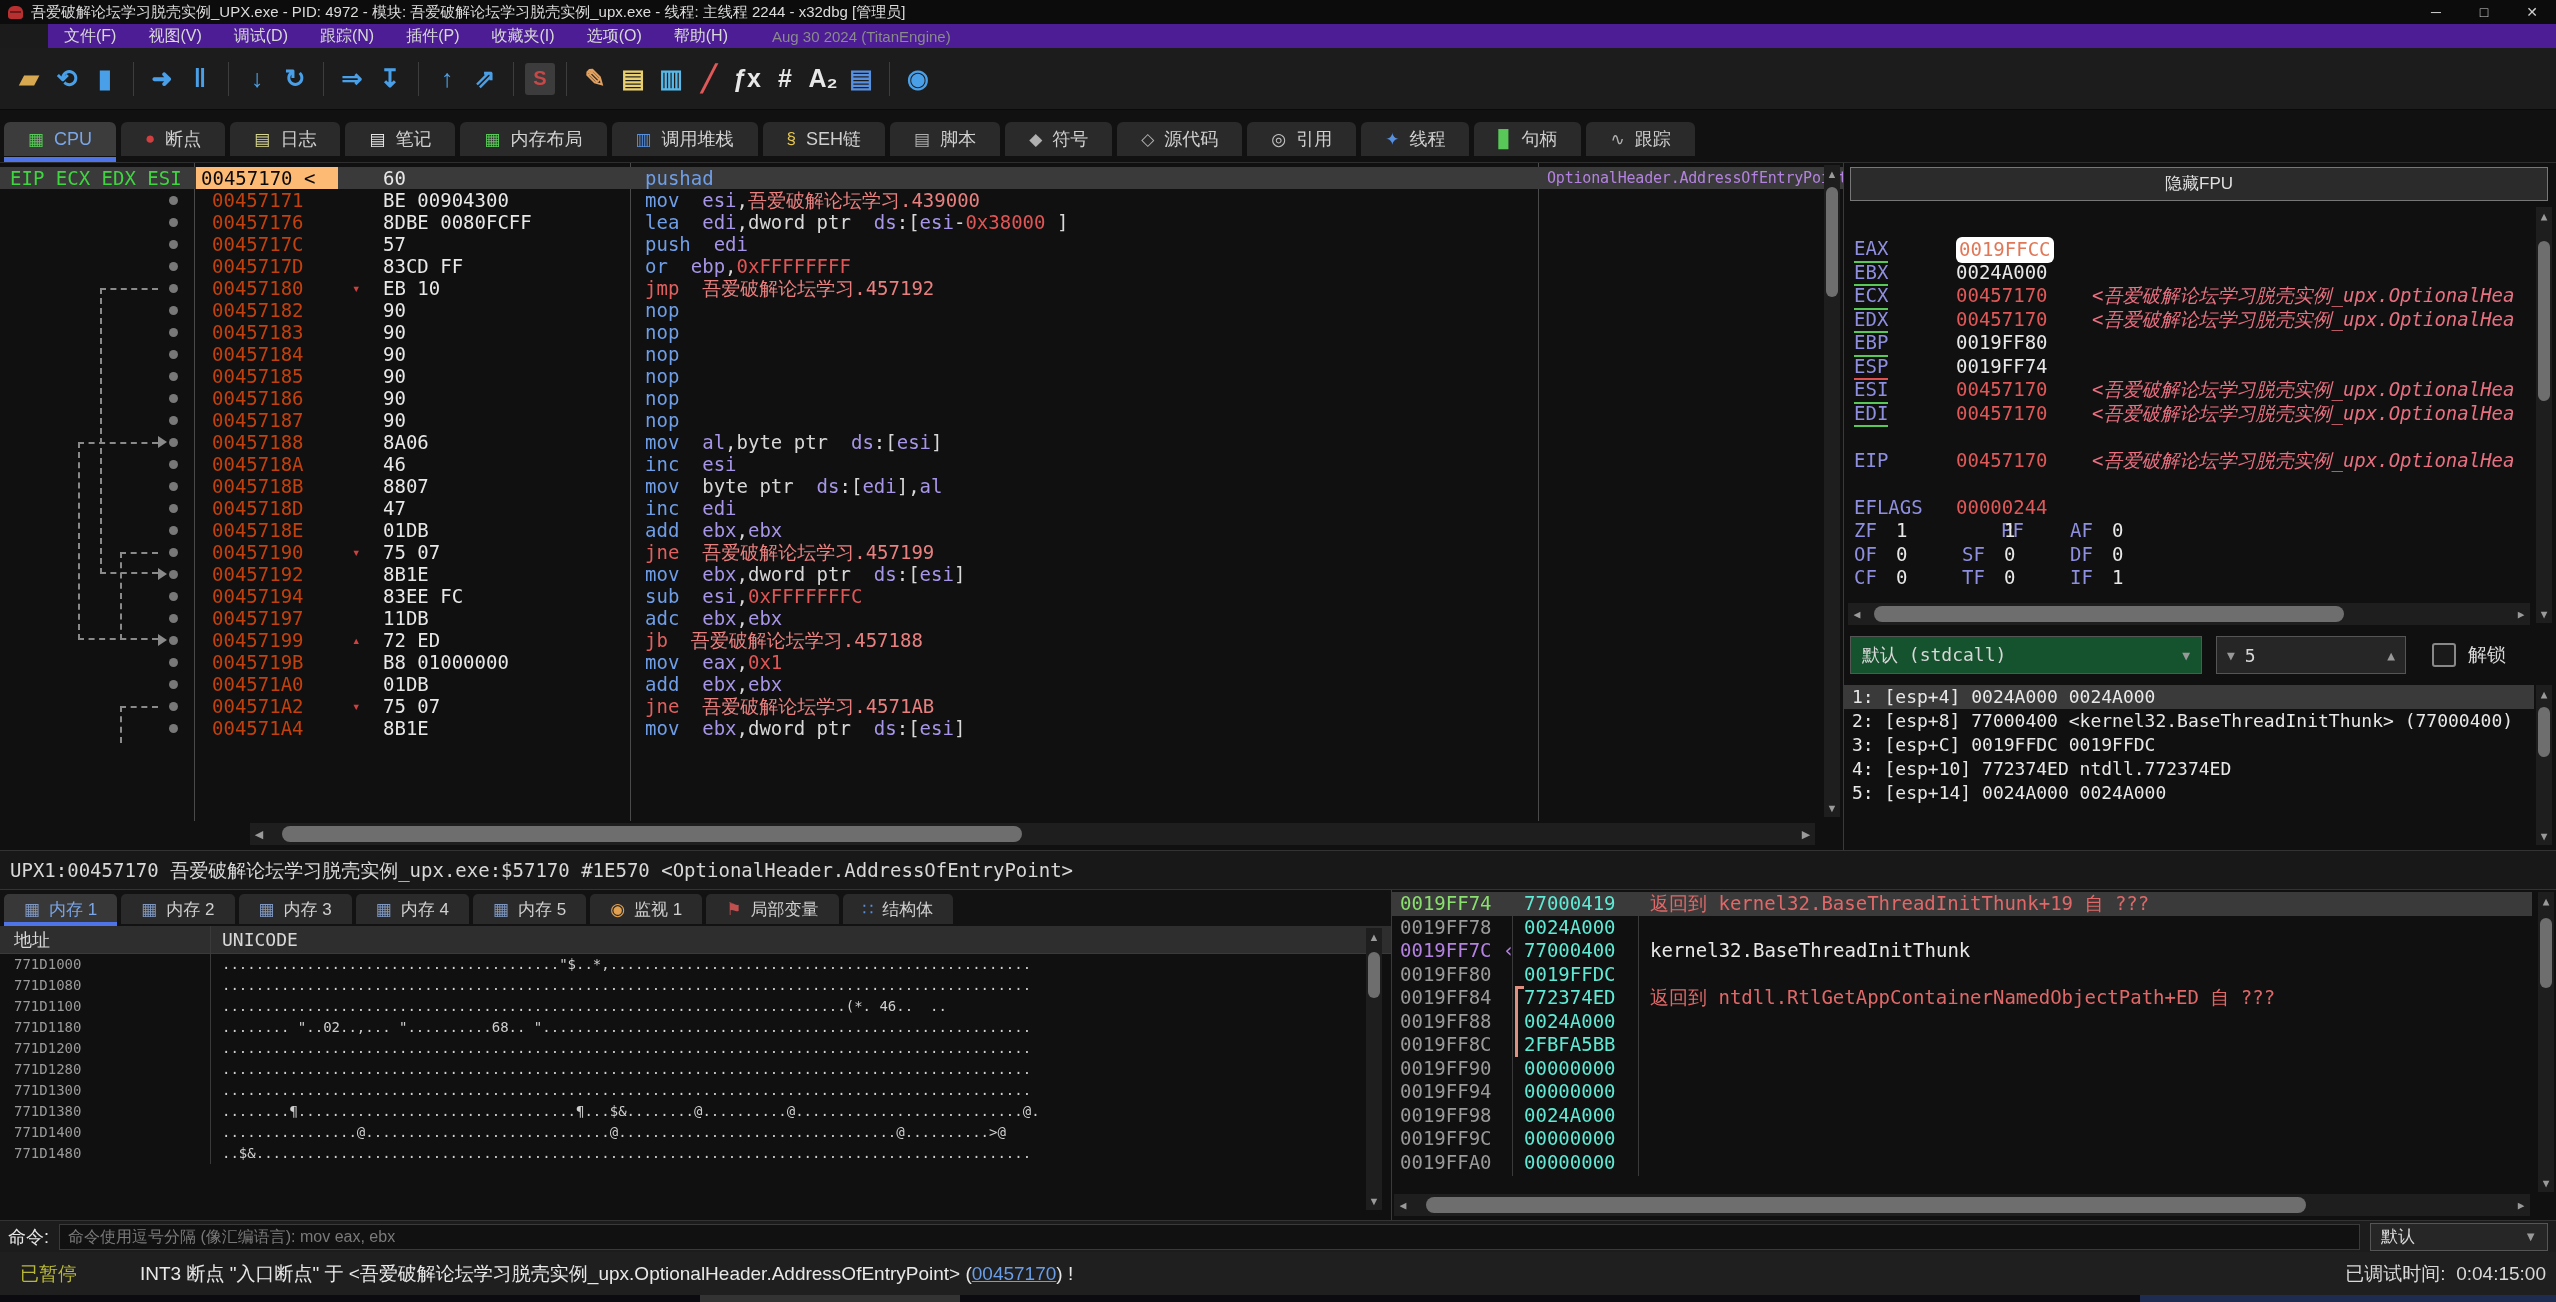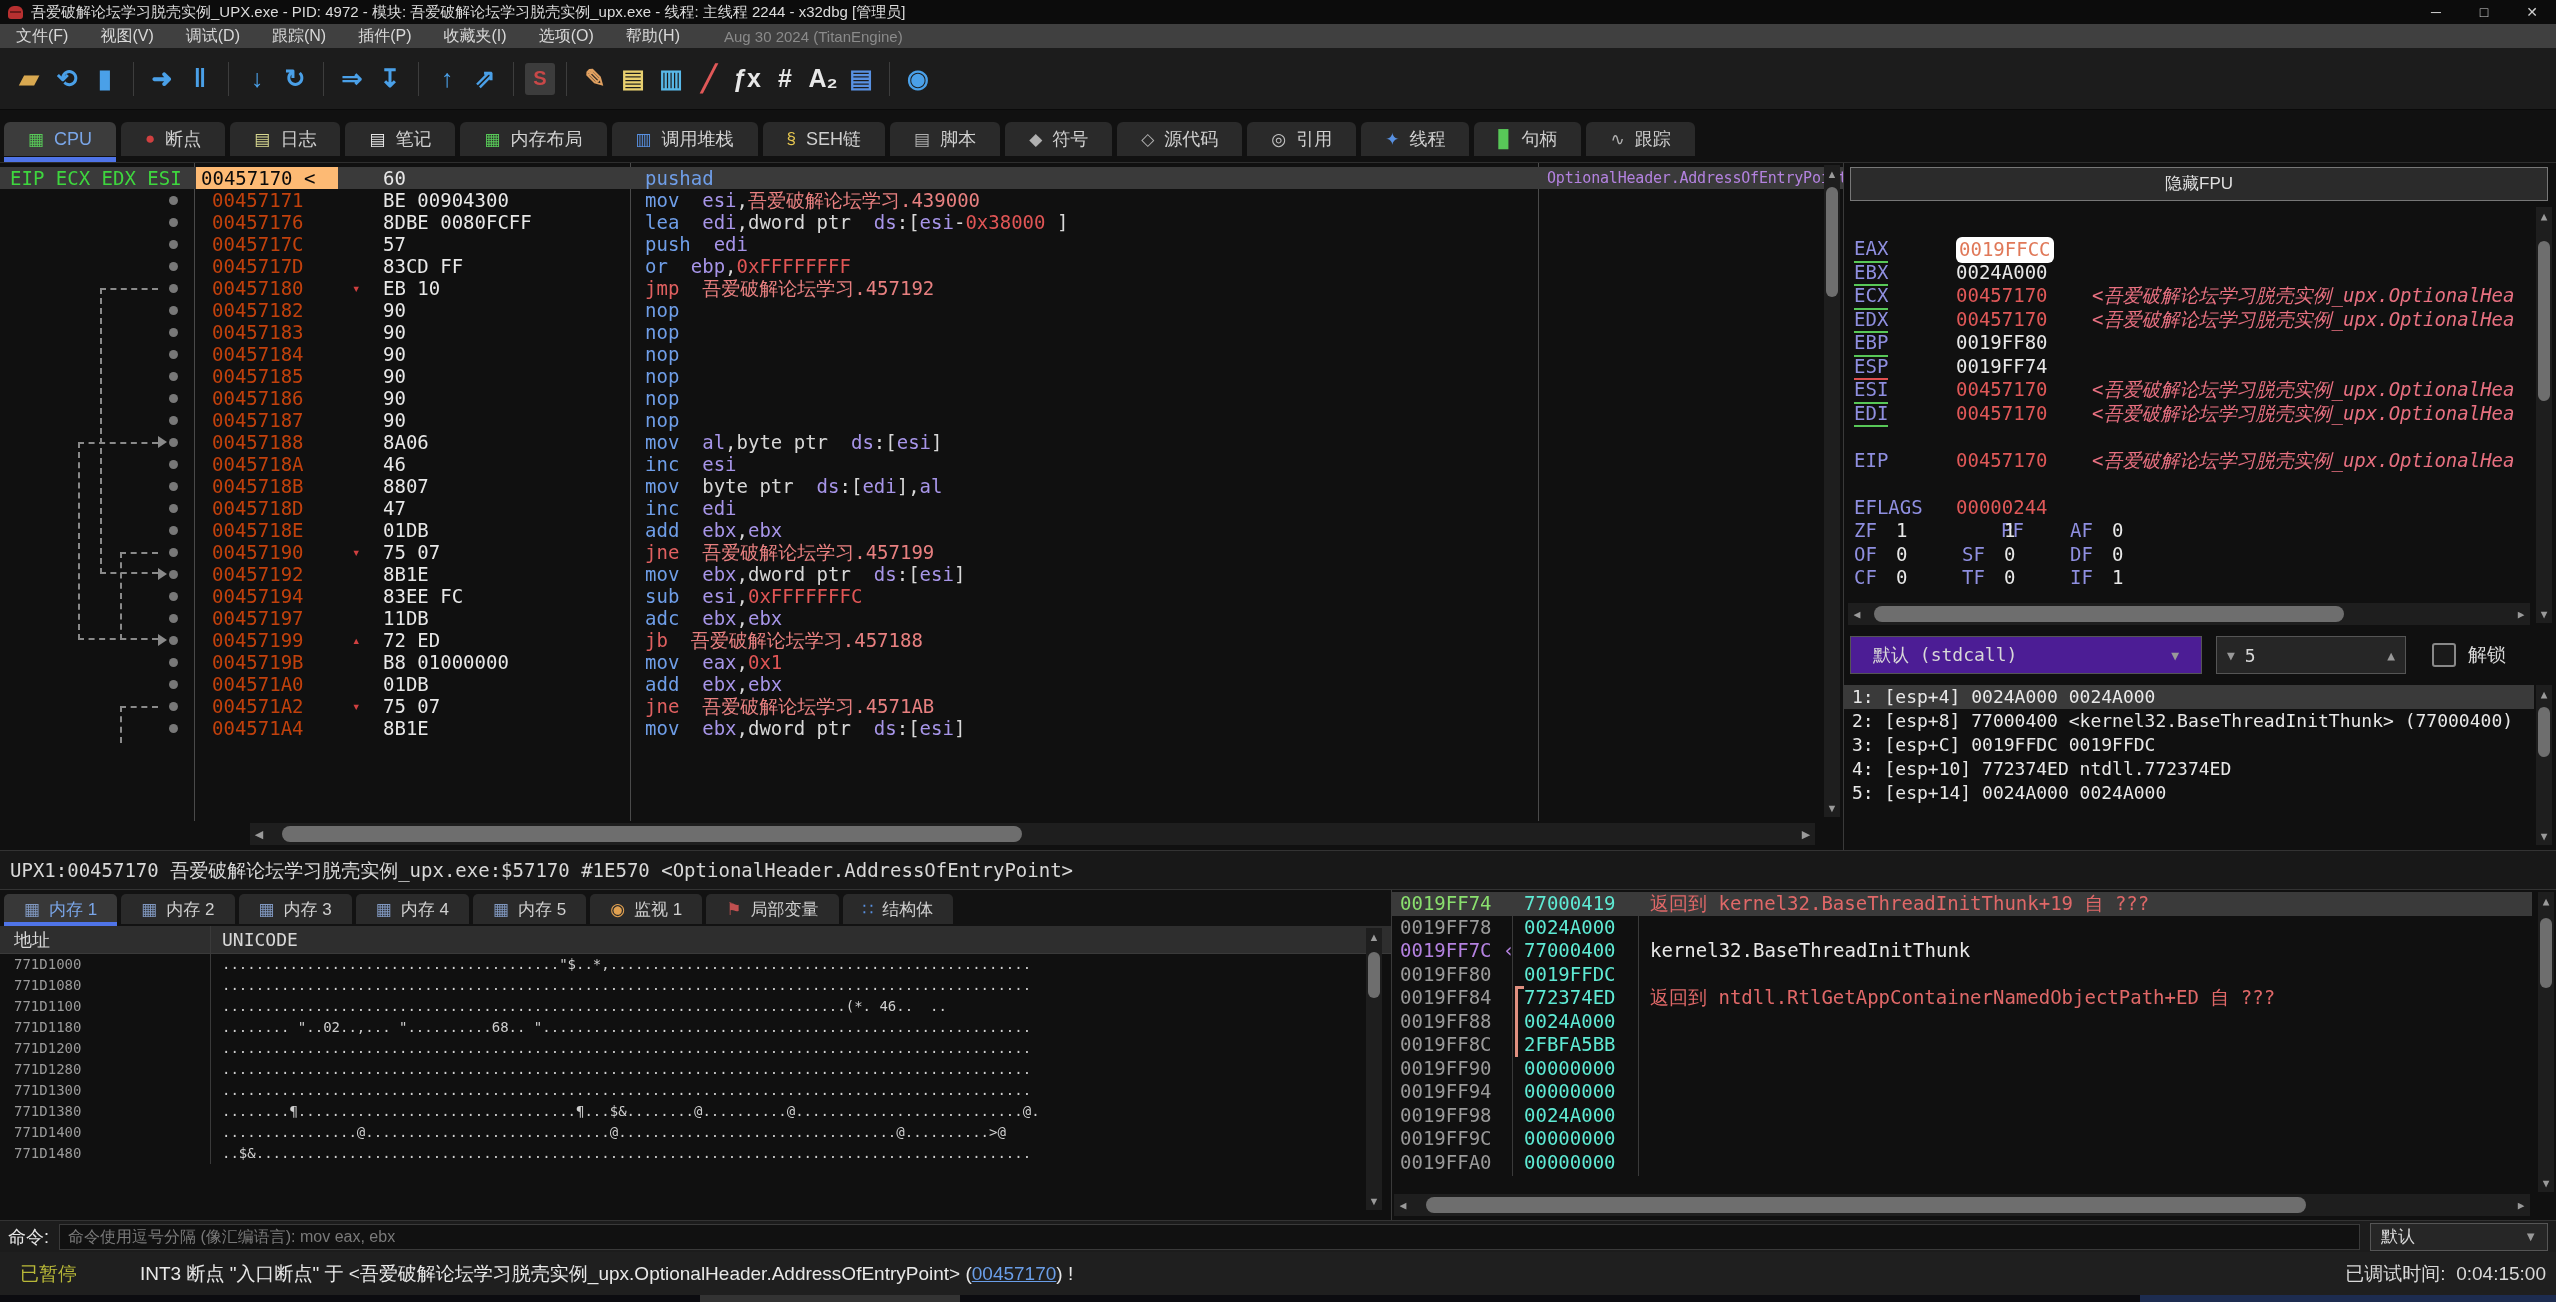--- a/index.html
+++ b/index.html
@@ -8,21 +8,21 @@
 .app { position:relative; width:2556px; height:1302px; display:flex; flex-direction:column; }
 
 
 .titlebar { height:24px; background:#0c0c0c; display:flex; align-items:center; padding-left:8px; font-size:15px; color:#dcdcdc; flex:0 0 auto; }
 .applogo { width:15px; height:13px; background:#b83030; border-radius:6px 6px 3px 3px; margin-right:8px; position:relative; }
 .applogo::before { content:""; position:absolute; left:2px; right:2px; top:5px; height:2px; background:#6e1a1a; }
 .wbtns { margin-left:auto; display:flex; }
 .wbtn { width:48px; height:24px; display:flex; align-items:center; justify-content:center; color:#cfcfcf; font-size:14px; }
 
 
-.menubar { height:24px; background:#404040; display:flex; align-items:center; font-size:16px; flex:0 0 auto; }
+.menubar { height:24px; background:#4c1d95; display:flex; align-items:center; font-size:16px; flex:0 0 auto;margin-left:48px; }
 .menu-item { padding:0 16px; height:24px; line-height:24px; color:#d8d8d8; }
 .build-date { margin-left:28px; color:#8a8a8a; font-size:15px; }
 
 
 .toolbar { height:62px; background:#1c1c1c; border-bottom:1px solid #0a0a0a; display:flex; align-items:center; padding-left:10px; flex:0 0 auto; }
 .ticon { width:34px; height:36px; margin:0 2px; display:flex; align-items:center; justify-content:center; font-size:25px; font-weight:bold; }
 .ticon.boxed { background:#3c3c3c; border-radius:3px; height:32px; width:30px; font-size:20px; }
 .tsep { width:1px; height:34px; background:#3d3d3d; margin:0 9px; }
 
 
@@ -66,21 +66,21 @@
 .rline { height:23.5px; position:relative; line-height:23.5px; white-space:pre; }
 .rname { position:absolute; left:10px; color:#8f8fe0; }
 .u-green { border-bottom:2px solid #58c858; } .u-red { border-bottom:2px solid #e05050; }
 .rval { position:absolute; left:112px; }
 .v-white { color:#e8e8e8; } .v-red { color:#e05858; }
 .v-sel { color:#e07858; background:#ffffff; padding:1px 3px;border-radius:6px; }
 .rcomm { position:absolute; left:248px; color:#e87080; white-space:nowrap;font-style:italic; }
 .fl { position:absolute; color:#8f8fe0; } .flv { position:absolute; color:#e8e8e8; }
 .regs-hsb { left:4px; right:26px; top:440px; }
 .conv-row { position:absolute; top:472px; left:6px; right:6px; height:40px; display:flex; align-items:center; }
-.dropdown { width:352px; height:38px; background:#4c1d95; border:1px solid #555; display:flex; align-items:center; padding:0 22px; font-size:18px; }
+.dropdown { width:352px; height:38px; background:#14532d; border:1px solid #555; display:flex; align-items:center; padding:0 11px; font-size:18px; }
 .dd-caret { margin-left:auto; color:#999; font-size:13px; }
 .spinner { width:190px; height:38px; background:#262626; border:1px solid #555; display:flex; align-items:center; padding:0 10px; margin-left:14px; font-size:18px; }
 .chk { width:24px; height:24px; border:2px solid #888; border-radius:3px; background:#1a1a1a; margin-left:26px; }
 .chk-label { margin-left:12px; font-size:19px; font-family:"Liberation Sans",sans-serif; }
 .args-rows { position:absolute; top:522px; left:0; right:22px; }
 .arow { height:24px; line-height:24px; padding-left:8px; font-size:18px; color:#e8e8e8; white-space:pre; }
 .arow.sel { background:#3a3a3a; }
 
 
 .statusline { height:40px; line-height:38px; padding-left:10px; font-family:"DejaVu Sans Mono",monospace; font-size:19px; color:#d8d8d8; background:#181818; border-top:1px solid #333; border-bottom:1px solid #333; flex:0 0 auto; white-space:pre; }

